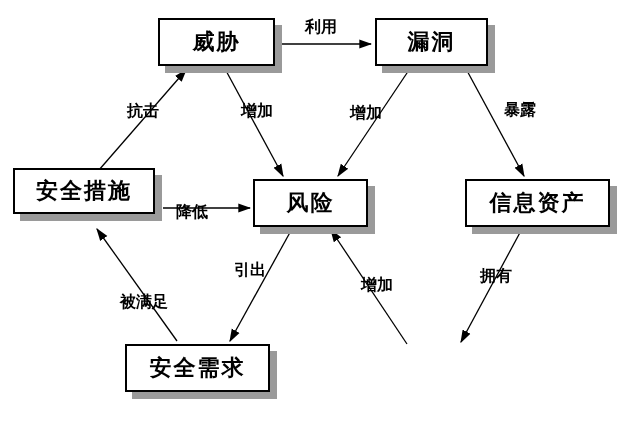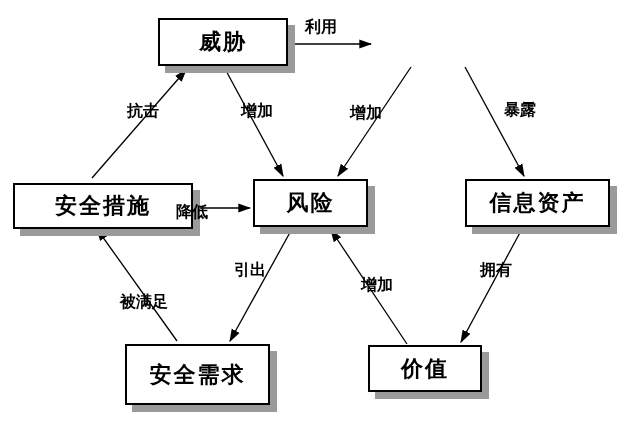--- a/index.html
+++ b/index.html
@@ -69,46 +69,46 @@
     <line class="edge" x1="224" y1="67" x2="283" y2="176" marker-end="url(#arrow)"></line>
     <line class="edge" x1="411" y1="67" x2="338" y2="176" marker-end="url(#arrow)"></line>
     <line class="edge" x1="465" y1="67" x2="524" y2="176" marker-end="url(#arrow)"></line>
     <line class="edge" x1="163" y1="208" x2="250" y2="208" marker-end="url(#arrow)"></line>
     <line class="edge" x1="293" y1="227" x2="230" y2="341" marker-end="url(#arrow)"></line>
     <line class="edge" x1="177" y1="341" x2="97" y2="229" marker-end="url(#arrow)"></line>
     <line class="edge" x1="407" y1="344" x2="331" y2="230" marker-end="url(#arrow)"></line>
     <line class="edge" x1="523" y1="227" x2="461" y2="342" marker-end="url(#arrow)"></line>
   </svg>
 
-  <div class="node" style="left:158px; top:18px; width:130px; height:48px;">威胁</div>
+  <div class="node" style="left:158px; top:18px; width:117px; height:48px;">威胁</div>
 
+  <div class="node" style="left:375px; top:18px; width:113px; height:48px;">漏洞</div>
 
-  <div class="node" style="left:13px; top:183px; width:180px; height:46px;">安全措施</div>
+  <div class="node" style="left:13px; top:168px; width:142px; height:46px;">安全措施</div>
 
   <div class="node" style="left:253px; top:179px; width:115px; height:48px;">风险</div>
 
   <div class="node" style="left:465px; top:179px; width:145px; height:48px;">信息资产</div>
 
-  <div class="node" style="left:125px; top:344px; width:145px; height:61px;">安全需求</div>
+  <div class="node" style="left:125px; top:344px; width:145px; height:48px;">安全需求</div>
 
-  <div class="node" style="left:368px; top:345px; width:114px; height:47px;">价值</div>
 
   <div class="elabel" style="left:321px; top:27px;">利用</div>
 
   <div class="elabel" style="left:143px; top:111px;">抗击</div>
 
   <div class="elabel" style="left:257px; top:111px;">增加</div>
 
   <div class="elabel" style="left:366px; top:113px;">增加</div>
 
   <div class="elabel" style="left:498px; top:110px;margin-left:22px;">暴露</div>
 
   <div class="elabel" style="left:192px; top:192px;margin-top:20px;">降低</div>
 
   <div class="elabel" style="left:250px; top:270px;">引出</div>
 
   <div class="elabel" style="left:144px; top:302px;">被满足</div>
 
   <div class="elabel" style="left:377px; top:285px;">增加</div>
 
-  <div class="elabel" style="left:496px; top:270px;">拥有</div>
+  <div class="elabel" style="left:496px; top:276px;">拥有</div>
 
 </div>
 
 </body></html>

